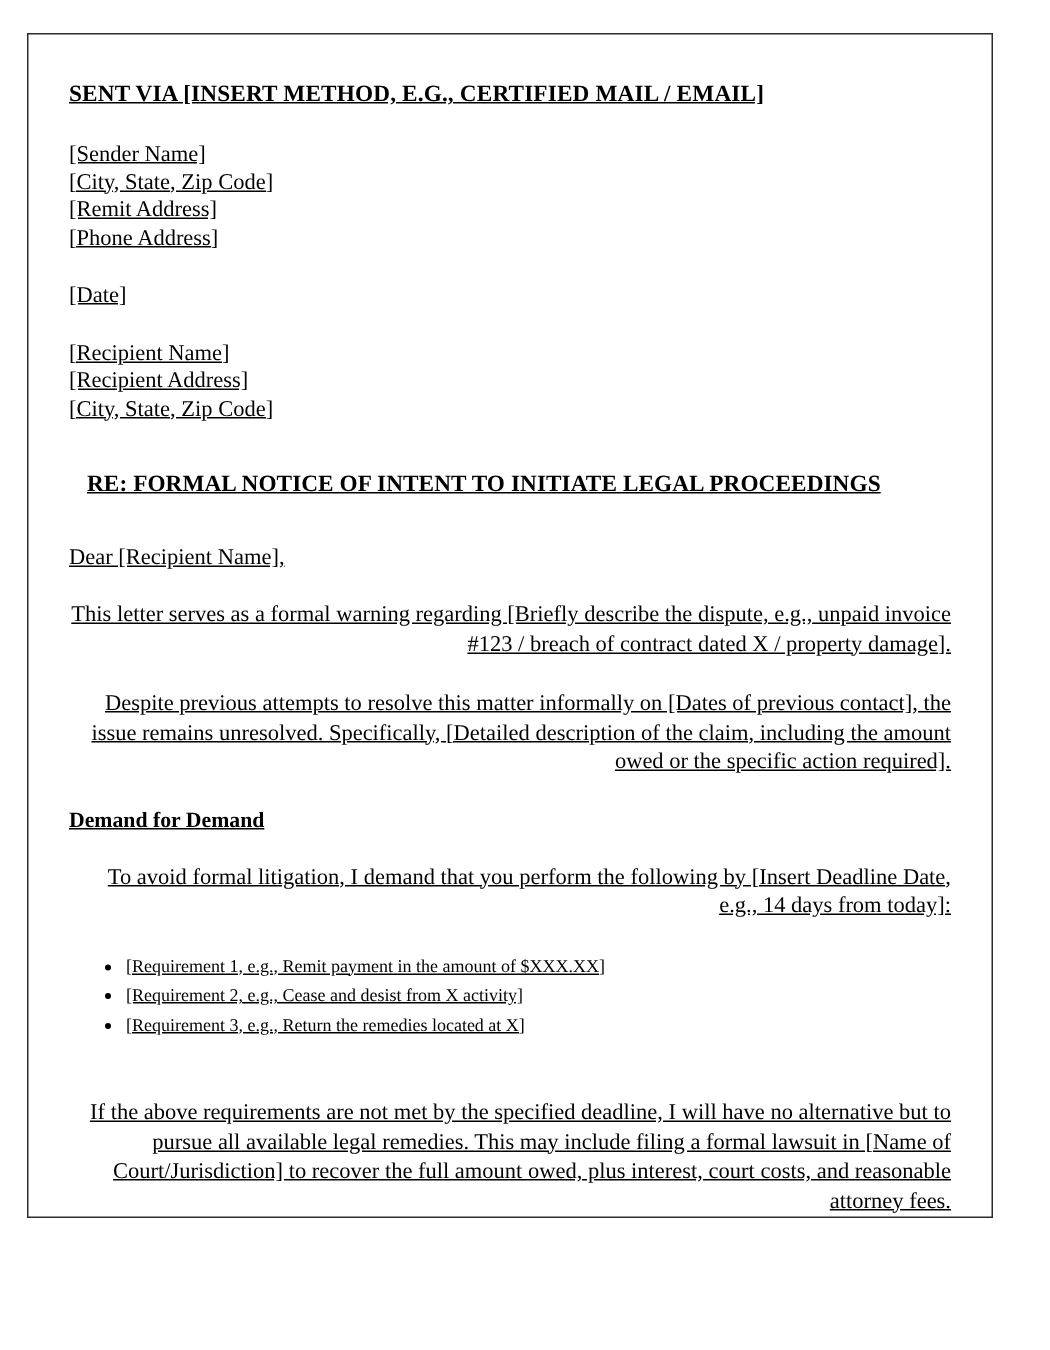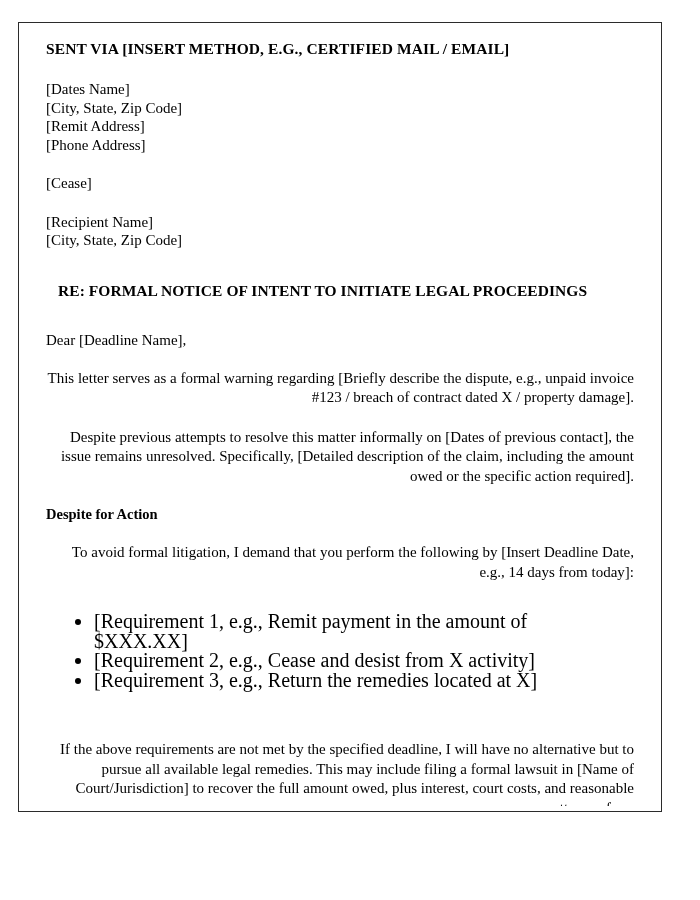--- a/index.html
+++ b/index.html
@@ -26,24 +26,25 @@
     top: 22px;
     width: 644px;
     height: 790px;
     border: 1px solid #2b2b2b;
     box-sizing: border-box;
     pointer-events: none;
   }
   .content {
     position: absolute;
     left: 46px;
-    top: 40px;
+    top: 54px;
     width: 588px;
     height: 766px;
     overflow: hidden;
+    text-decoration: underline;
   }
   .sent-via {
     font-weight: bold;
     font-size: 15.5px;
     letter-spacing: 0.1px;
     margin: 0 0 22px 0;
   }
   .block {
     margin: 0 0 0 0;
     font-size: 15px;
@@ -68,80 +69,81 @@
     line-height: 19.5px;
     margin: 0;
     text-align: right;
   }
   h2.section {
     font-size: 14.5px;
     font-weight: bold;
     margin: 0;
   }
   ul.reqs {
-    margin: 10px;
+    margin: 0;
     padding-left: 38px;
-    font-size: 20px;
+    font-size: 12px;
     line-height: 19.5px;
   }
   ul.reqs li {
     margin: 0;
     padding: 0;
   }
 </style>
 </head>
 <body>
 
 <div class="page">
 
   <div class="page-border"></div>
 
   <div class="content">
 
     <div class="sent-via">SENT VIA [INSERT METHOD, E.G., CERTIFIED MAIL / EMAIL]</div>
 
     <div class="block">
-      <span class="line">[Dates Name]</span>
+      <span class="line">[Sender Name]</span>
       <span class="line">[City, State, Zip Code]</span>
       <span class="line">[Remit Address]</span>
       <span class="line">[Phone Address]</span>
     </div>
 
     <div class="gap-md"></div>
 
     <div class="block">
-      <span class="line">[Cease]</span>
+      <span class="line">[Date]</span>
     </div>
 
     <div class="gap-md"></div>
 
     <div class="block">
       <span class="line">[Recipient Name]</span>
+      <span class="line">[Recipient Address]</span>
       <span class="line">[City, State, Zip Code]</span>
     </div>
 
     <div class="gap-md"></div>
 
     <div class="re-line">RE: FORMAL NOTICE OF INTENT TO INITIATE LEGAL PROCEEDINGS</div>
 
     <div class="gap-md"></div>
 
-    <div class="salutation">Dear [Deadline Name],</div>
+    <div class="salutation">Dear [Recipient Name],</div>
 
     <div class="gap-md"></div>
 
     <p class="para">This letter serves as a formal warning regarding [Briefly describe the dispute, e.g., unpaid invoice #123 / breach of contract dated X / property damage].</p>
 
     <div class="gap-md"></div>
 
     <p class="para">Despite previous attempts to resolve this matter informally on [Dates of previous contact], the issue remains unresolved. Specifically, [Detailed description of the claim, including the amount owed or the specific action required].</p>
 
     <div class="gap-md"></div>
 
-    <h2 class="section">Despite for Action</h2>
+    <h2 class="section">Demand for Demand</h2>
 
     <div class="gap-md"></div>
 
     <p class="para">To avoid formal litigation, I demand that you perform the following by [Insert Deadline Date, e.g., 14 days from today]:</p>
 
     <div class="gap-md"></div>
 
     <ul class="reqs">
       <li>[Requirement 1, e.g., Remit payment in the amount of $XXX.XX]</li>
       <li>[Requirement 2, e.g., Cease and desist from X activity]</li>

